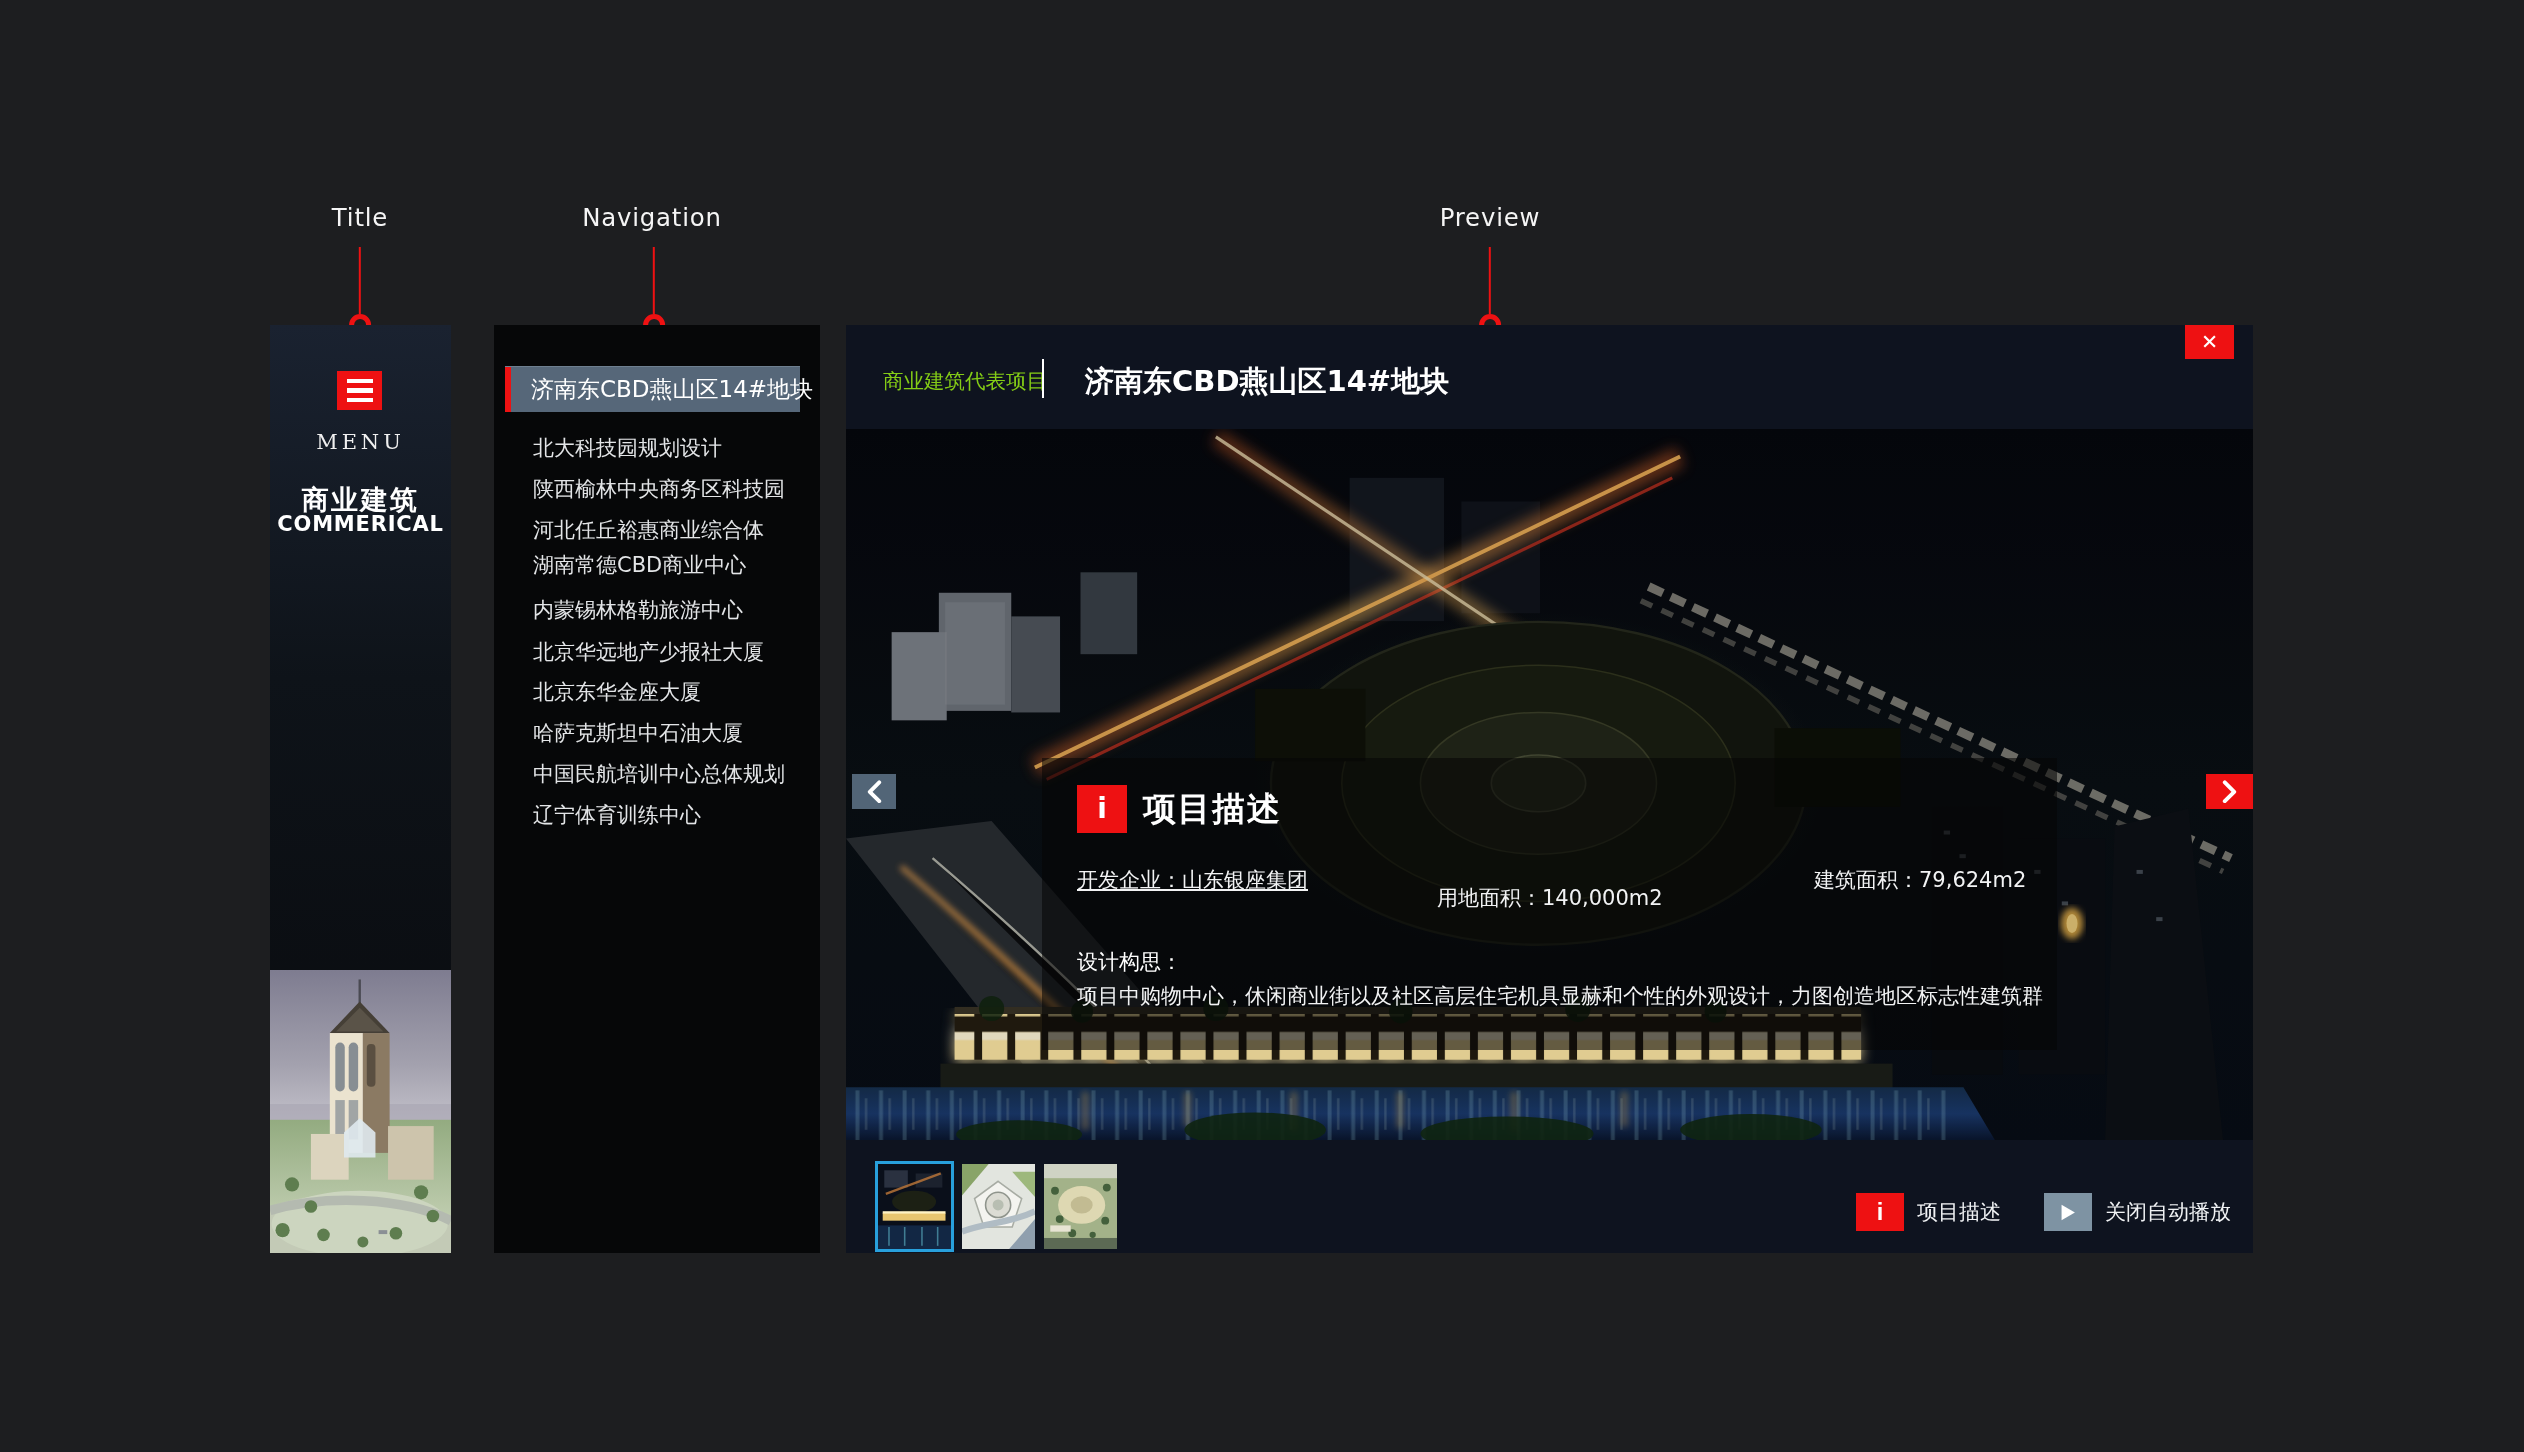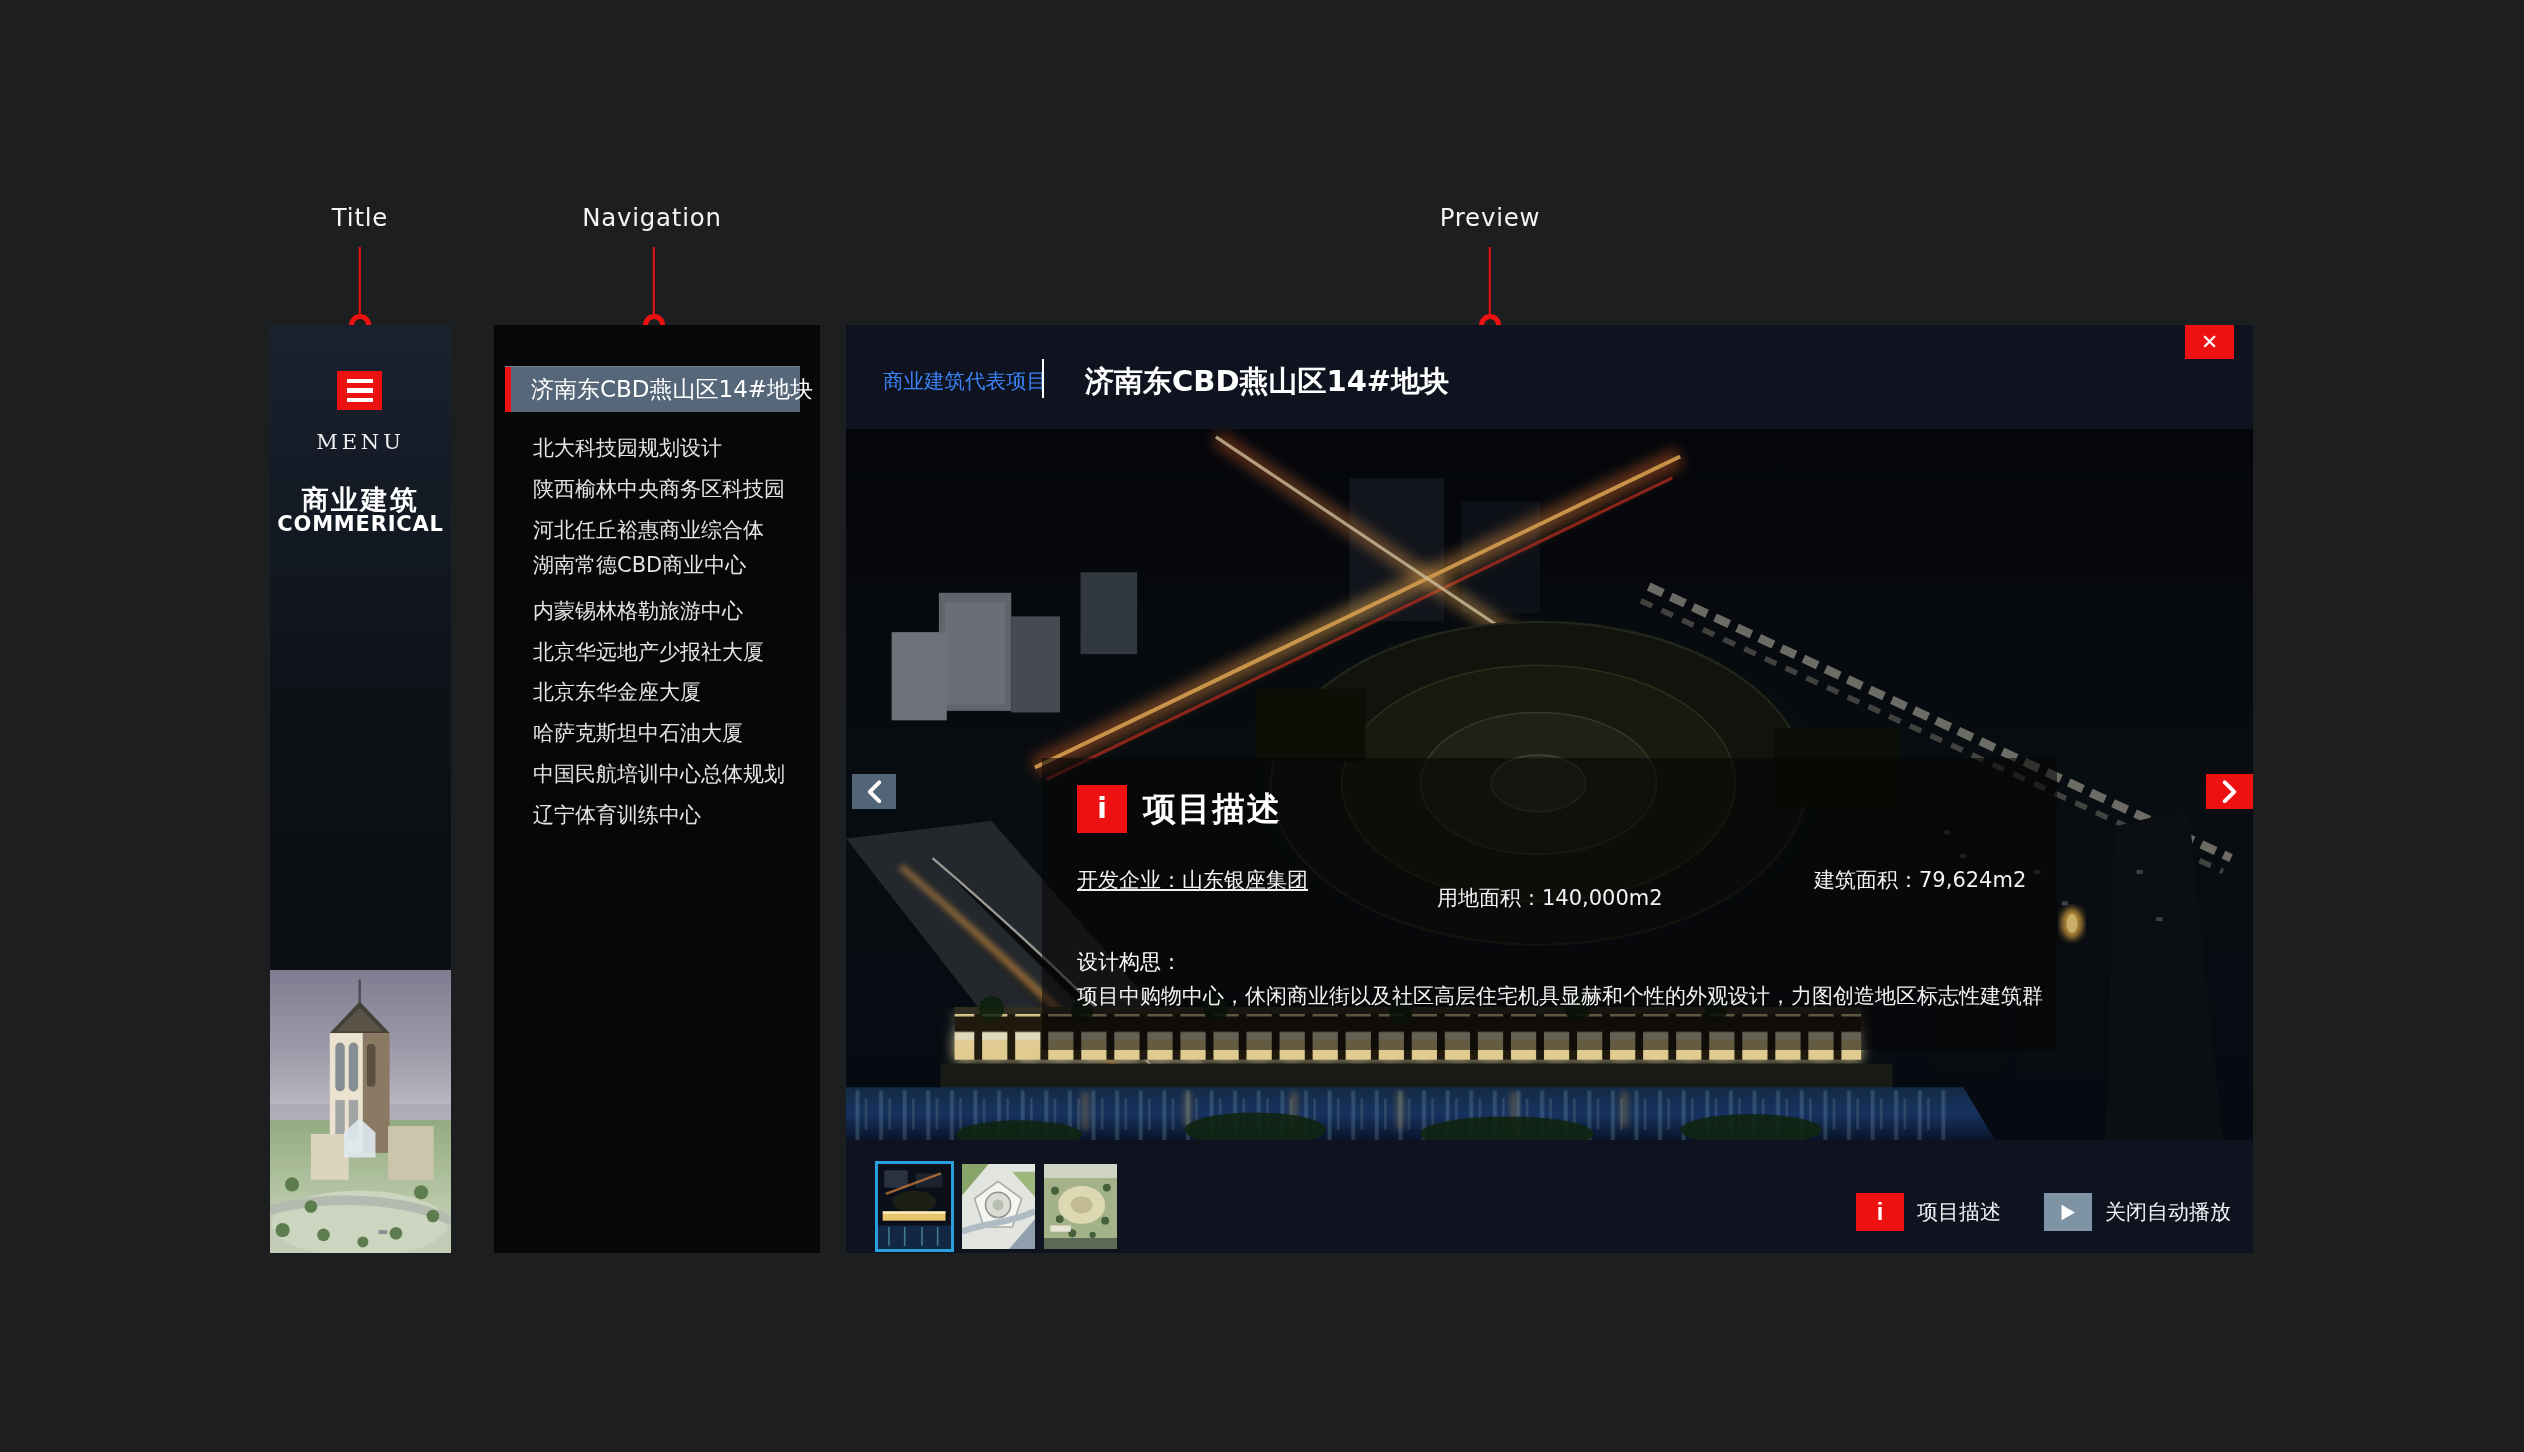--- a/index.html
+++ b/index.html
@@ -25,21 +25,21 @@
   .cat-zh{position:absolute;left:0;width:100%;top:157px;text-align:center;font-size:27px;font-weight:bold;letter-spacing:2.4px;}
   .cat-en{position:absolute;left:0;width:100%;top:187px;text-align:center;font-size:21px;font-weight:bold;letter-spacing:0.8px;}
   .building-art{position:absolute;left:0;top:645px;width:181px;height:283px;}
   
   .nav-item{position:absolute;left:39px;width:268px;height:41px;line-height:41px;font-size:21px;color:#e3e5e7;cursor:pointer;white-space:nowrap;}
   .nav-selected{position:absolute;left:11px;top:41px;width:295px;height:45px;background:#566779;border-top:0.8px solid #6e7f90;cursor:pointer;}
   .nav-selected .redbar{position:absolute;left:0;top:0;width:5.5px;height:45px;background:#ee1112;}
   .nav-selected .sel-label{position:absolute;left:26px;top:0;height:45px;line-height:45px;font-size:23px;color:#fff;white-space:nowrap;}
   
   .pv-header{position:absolute;left:0;top:0;width:100%;height:104px;background:#0e131f;}
-  .pv-breadcrumb{position:absolute;left:37px;top:0;height:88px;line-height:113px;font-size:20.5px;color:#3b82f6;}
+  .pv-breadcrumb{position:absolute;left:37px;top:0;height:88px;line-height:113px;font-size:20.5px;color:#84cc16;}
   .pv-divider{position:absolute;left:196px;top:34px;width:2.4px;height:39px;background:#fff;}
   .pv-title{position:absolute;left:239px;top:0;height:104px;line-height:113px;font-size:29px;font-weight:bold;color:#fff;}
   .close-btn{position:absolute;left:1339px;top:0;width:49px;height:34px;background:#ee1112;border:0;color:#fff;font-size:20.5px;line-height:34px;text-align:center;cursor:pointer;padding:0;}
   
   .pv-image{position:absolute;left:0;top:104px;width:1407px;height:711px;overflow:hidden;}
   
   .overlay{position:absolute;left:196px;top:329px;width:1015px;height:292px;background:rgba(6,6,6,0.57);}
   .ov-icon{position:absolute;left:35px;top:27px;width:50px;height:48px;background:#ee1112;color:#fff;font-size:28px;font-weight:bold;text-align:center;line-height:48px;}
   .ov-title{position:absolute;left:101px;top:27px;height:48px;line-height:48px;font-size:33px;font-weight:bold;letter-spacing:1.6px;}
   .ov-field{position:absolute;top:109px;height:27px;line-height:27px;font-size:21px;color:#f2f3f4;white-space:nowrap;}
@@ -133,21 +133,21 @@
 
 <div class="panel" id="nav-panel">
   <div class="nav-selected">
     <div class="redbar"></div>
     <div class="sel-label">济南东CBD燕山区14#地块</div>
   </div>
   <div class="nav-item" style="top:103px;">北大科技园规划设计</div>
   <div class="nav-item" style="top:144px;">陕西榆林中央商务区科技园</div>
   <div class="nav-item" style="top:185px;">河北任丘裕惠商业综合体</div>
   <div class="nav-item" style="top:220px;">湖南常德CBD商业中心</div>
-  <div class="nav-item" style="top:266px;">内蒙锡林格勒旅游中心</div>
+  <div class="nav-item" style="top:266px;font-family:Liberation Mono, monospace;">内蒙锡林格勒旅游中心</div>
   <div class="nav-item" style="top:307px;">北京华远地产少报社大厦</div>
   <div class="nav-item" style="top:347px;">北京东华金座大厦</div>
   <div class="nav-item" style="top:388px;">哈萨克斯坦中石油大厦</div>
   <div class="nav-item" style="top:429px;">中国民航培训中心总体规划</div>
   <div class="nav-item" style="top:470px;">辽宁体育训练中心</div>
 </div>
 
 <div class="panel" id="preview-panel">
 
   <div class="pv-header">

